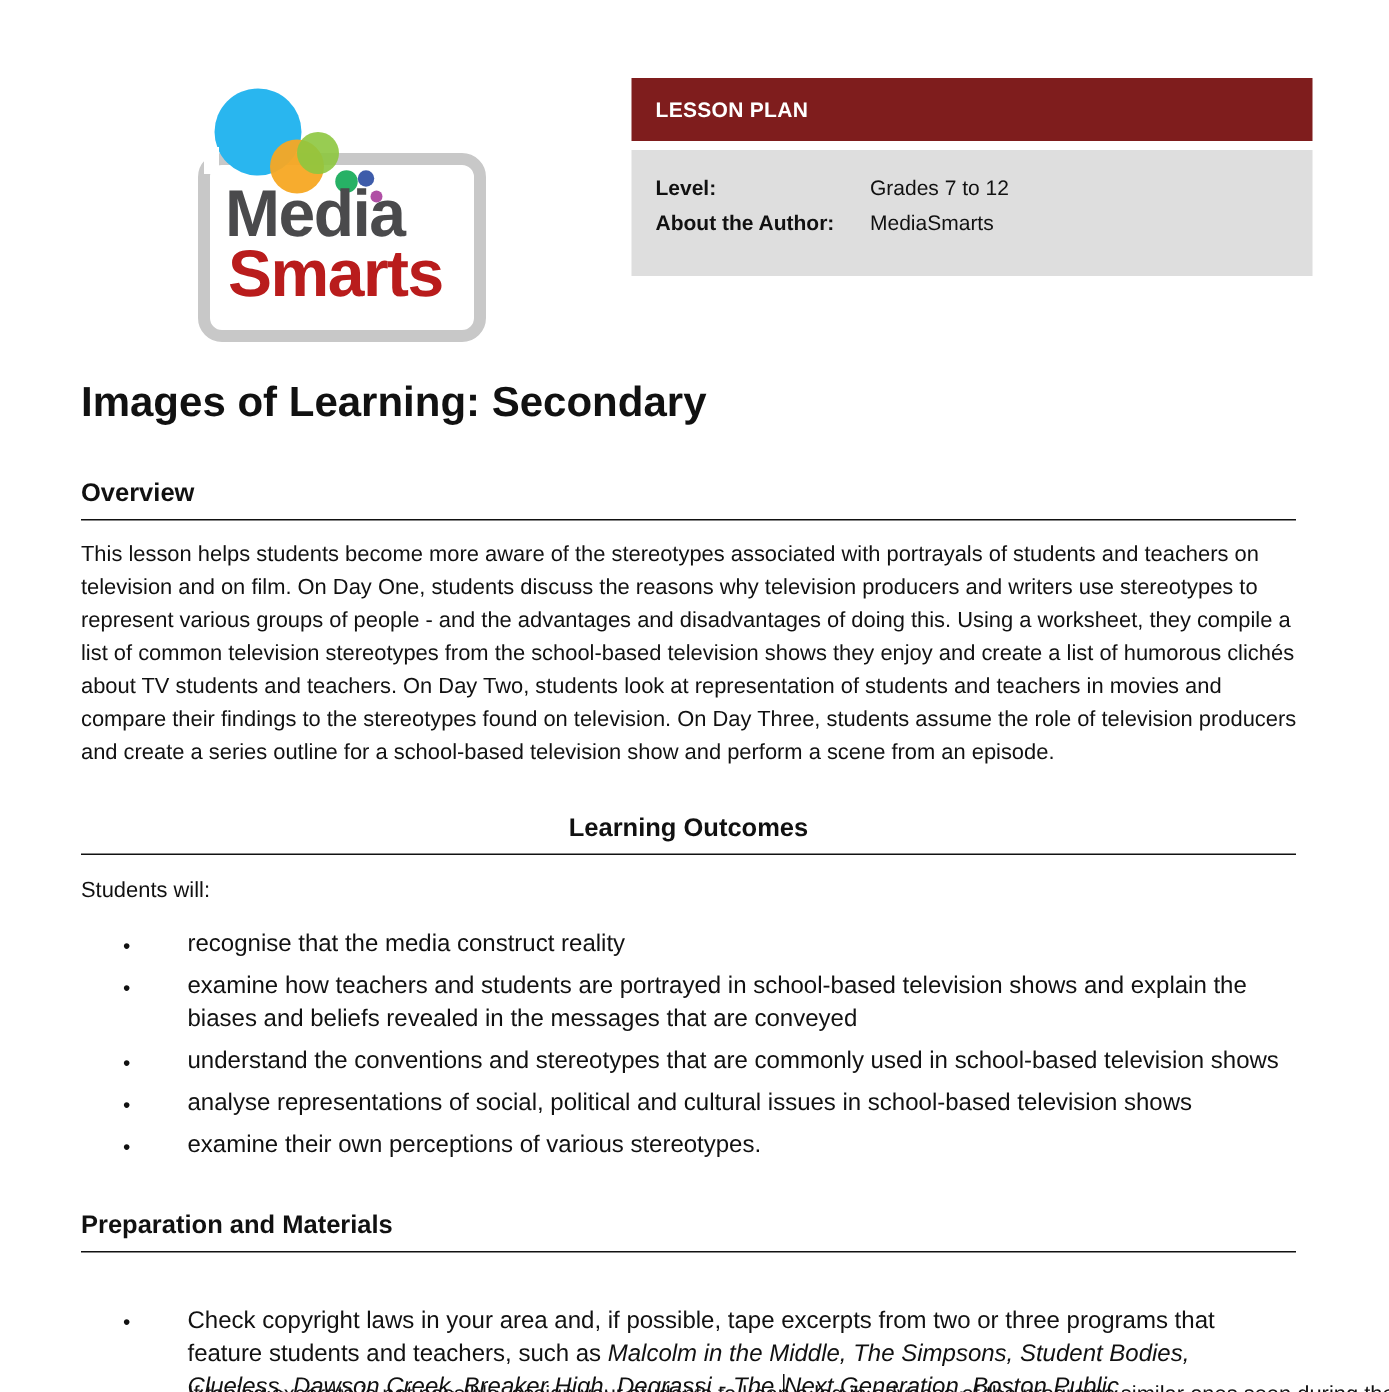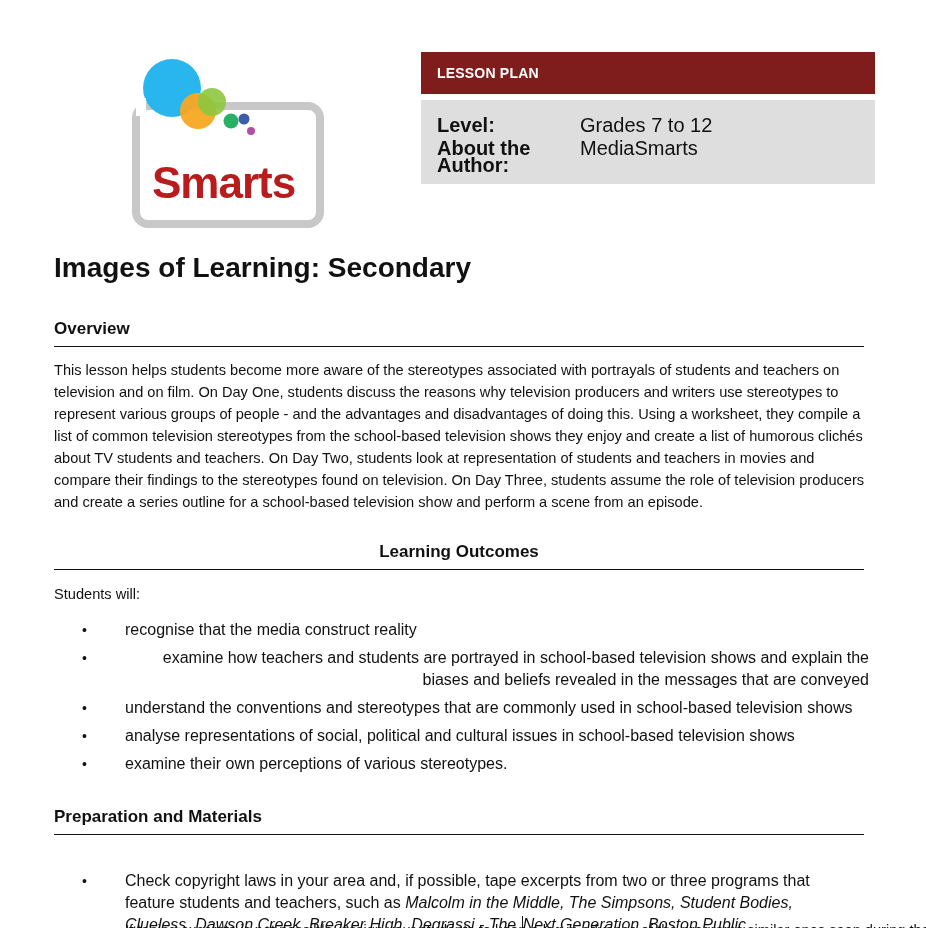--- a/index.html
+++ b/index.html
@@ -3,21 +3,21 @@
 <meta charset="utf-8">
 <style>
   html, body { margin:0; padding:0; background:#ffffff; }
   body { width:926px; height:928px; overflow:hidden; position:relative;
          font-family:"Liberation Sans", sans-serif; color:#111; }
   .logo { position:absolute; left:132px; top:58px; width:195px; height:170px; }
   .lp-header { position:absolute; left:421px; top:52px; width:454px; height:42px;
                background:#7f1d1d; color:#ffffff; font-weight:bold; font-size:14px;
                box-sizing:border-box; padding-left:16px; line-height:42px; letter-spacing:0.2px; }
   .lp-body { position:absolute; left:421px; top:100px; width:454px; height:84px;
-             background:#dedede; box-sizing:border-box; padding:17px 0 0 16px; font-size:20px; }
+             background:#dedede; box-sizing:border-box; padding:17px 0 0 16px; font-size:14px; }
   .lp-row { display:flex; height:23px; line-height:17px; }
   .lp-label { width:143px; font-weight:bold; }
   .title { position:absolute; left:54px; top:250px; margin:0; font-size:28px; font-weight:bold; line-height:36px; }
   .sec-h { position:absolute; left:54px; width:810px; margin:0; font-size:17px; font-weight:bold;
            border-bottom:1.5px solid #111; padding-bottom:7px; line-height:20px; }
   .para { position:absolute; left:54px; width:815px; margin:0; font-size:14.6px; line-height:22px; }
   ul.bullets { position:absolute; left:54px; width:815px; margin:0; padding:0; list-style:none; font-size:16px; }
   ul.bullets li { position:relative; padding-left:71px; line-height:22px; margin-bottom:6px; }
   ul.bullets li::before { content:"\2022"; position:absolute; left:28px; top:0; font-size:14px; }
   .clip-line { position:absolute; left:125px; top:919px; font-size:14.6px; line-height:22px; white-space:nowrap; color:#111; }
@@ -32,20 +32,21 @@
     <rect x="4" y="48" width="184" height="118" rx="12" ry="12" fill="none" stroke="#c8c8c8" stroke-width="8"></rect>
     <circle cx="40" cy="30" r="29" fill="#29b6ef"></circle>
     <circle cx="66" cy="53" r="18" fill="#f7a823" opacity="0.95"></circle>
     <circle cx="80" cy="44" r="14" fill="#8dc63f" opacity="0.9"></circle>
     <circle cx="99" cy="63" r="7.5" fill="#27b165"></circle>
     <circle cx="112" cy="61" r="5.5" fill="#3e5caa"></circle>
     <circle cx="119" cy="73" r="4" fill="#b04fa5"></circle>
     <rect x="4" y="40" width="10" height="18" fill="#ffffff"></rect>
     <rect x="0" y="98" width="195" height="10" fill="none"></rect>
   </svg>
+  <div style="position:absolute; left:18px; top:63px; font-size:44px; font-weight:bold; color:#4a4a4c; letter-spacing:-1px; line-height:44px;">Media</div>
   <div style="position:absolute; left:20px; top:103px; font-size:44px; font-weight:bold; color:#b91c1c; letter-spacing:-1px; line-height:44px;">Smarts</div>
 </div>
 
 <div class="lp-header">LESSON PLAN</div>
 <div class="lp-body">
   <div class="lp-row">
     <span class="lp-label">Level:</span>
     <span>Grades 7 to 12</span>
   </div>
   <div class="lp-row">
@@ -56,21 +57,21 @@
 
 <h1 class="title">Images of Learning: Secondary</h1>
 
 <h2 class="sec-h" style="top:319px;">Overview</h2>
 <p class="para" style="top:359px;">This lesson helps students become more aware of the stereotypes associated with portrayals of students and teachers on television and on film. On Day One, students discuss the reasons why television producers and writers use stereotypes to represent various groups of people - and the advantages and disadvantages of doing this. Using a worksheet, they compile a list of common television stereotypes from the school-based television shows they enjoy and create a list of humorous clichés about TV students and teachers. On Day Two, students look at representation of students and teachers in movies and compare their findings to the stereotypes found on television. On Day Three, students assume the role of television producers and create a series outline for a school-based television show and perform a scene from an episode.</p>
 
 <h2 class="sec-h" style="top:542px;text-align:center;">Learning Outcomes</h2>
 <p class="para" style="top:583px;">Students will:</p>
 <ul class="bullets" style="top:619px;">
   <li>recognise that the media construct reality</li>
-  <li style="padding-right:0;text-align:right;">examine how teachers and students are portrayed in school-based television shows and explain the biases and beliefs revealed in the messages that are conveyed</li>
+  <li style="padding-right:0;">examine how teachers and students are portrayed in school-based television shows and explain the biases and beliefs revealed in the messages that are conveyed</li>
   <li>understand the conventions and stereotypes that are commonly used in school-based television shows</li>
   <li>analyse representations of social, political and cultural issues in school-based television shows</li>
   <li>examine their own perceptions of various stereotypes.</li>
 </ul>
 
 <h2 class="sec-h" style="top:807px;">Preparation and Materials</h2>
 <ul class="bullets" style="top:834px; width:790px;margin-top:36px;">
   <li><span>Check copyright laws in your area and, if possible, tape excerpts from two or three programs that feature students and teachers, such as </span><i>Malcolm in the Middle, The Simpsons, Student Bodies, Clueless, Dawson Creek, Breaker High, Degrassi - The </i><i class="caret">Next Generation, Boston Public</i></li>
 </ul>
 <div class="clip-line">If taping excerpts is not possible, assign your students to keep a log in advance of the programs similar ones seen during the</div>

